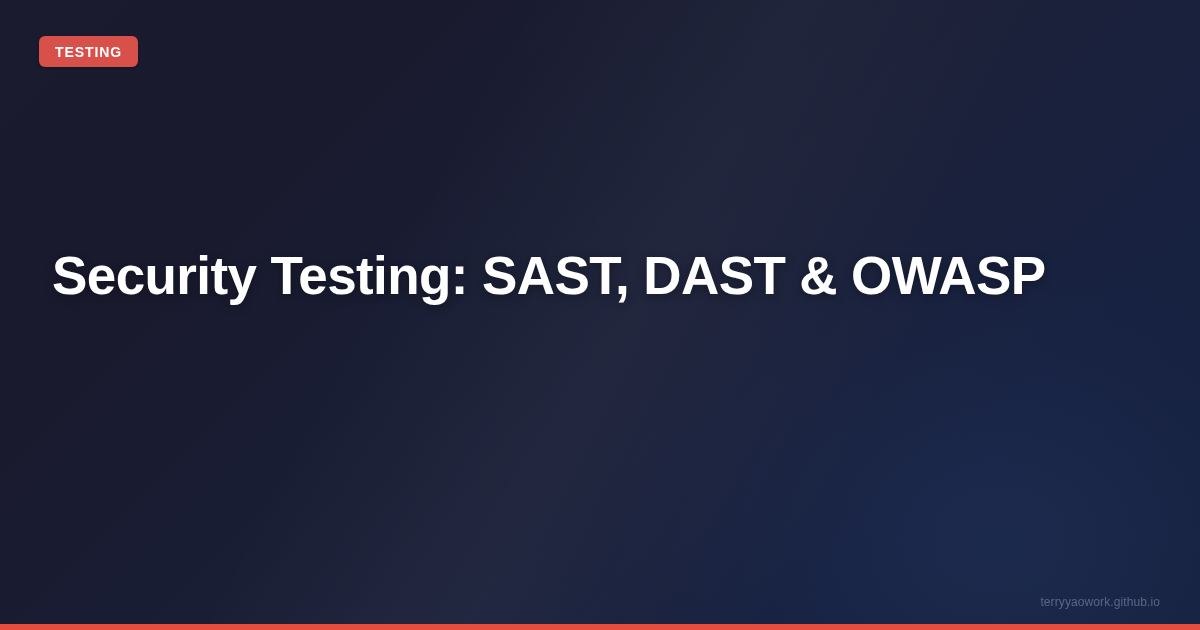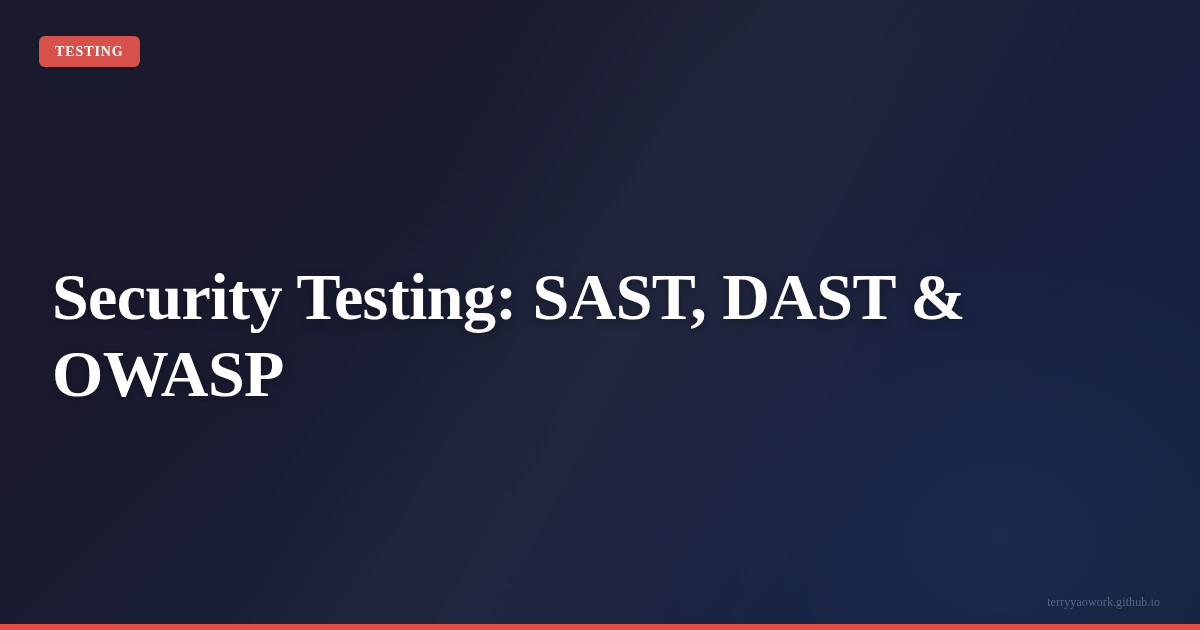--- a/index.html
+++ b/index.html
@@ -1,15 +1,15 @@
 <!DOCTYPE html>
 <html><head>
 <meta charset="utf-8">
 <style>
-  * { margin: 0; padding: 0; box-sizing: border-box; font-family: Liberation Serif, serif; }
+  * { margin: 0; padding: 0; box-sizing: border-box; }
 
   html, body {
     width: 1200px;
     height: 630px;
     overflow: hidden;
   }
 
   body {
     font-family: "Liberation Sans", sans-serif;
     background: #16213e;
@@ -81,24 +81,24 @@
     font-weight: bold;
     letter-spacing: 0.9px;
     line-height: 1;
     white-space: nowrap;
   }
 
   
   .title {
     position: absolute;
     left: 52px;
-    top: 259px;
+    top: 245px;
     max-width: 1090px;
     color: #ffffff;
-    font-size: 66px;
+    font-size: 53px;
     font-weight: bold;
     line-height: 1.16;
     letter-spacing: -0.6px;
     text-shadow: 0 2px 10px rgba(0,0,0,0.35);
   }
 
   
   .footer-site {
     position: absolute;
     right: 40px;

